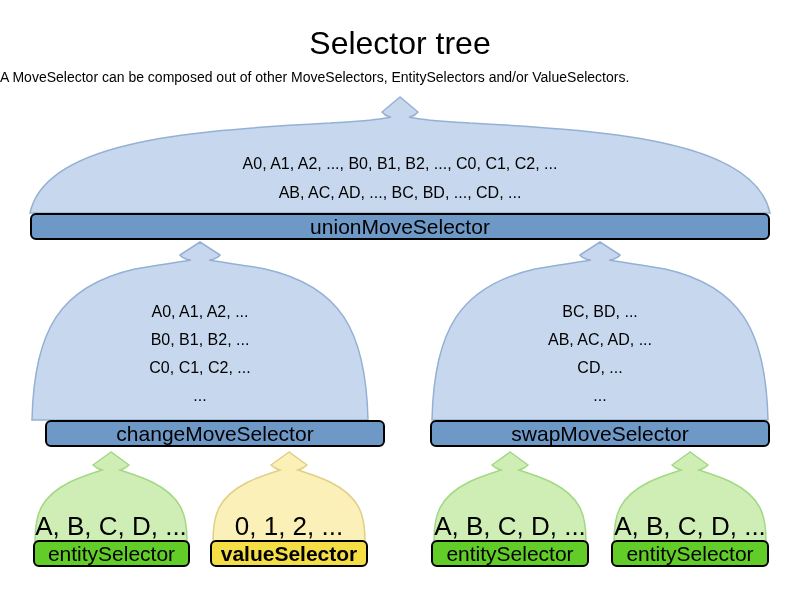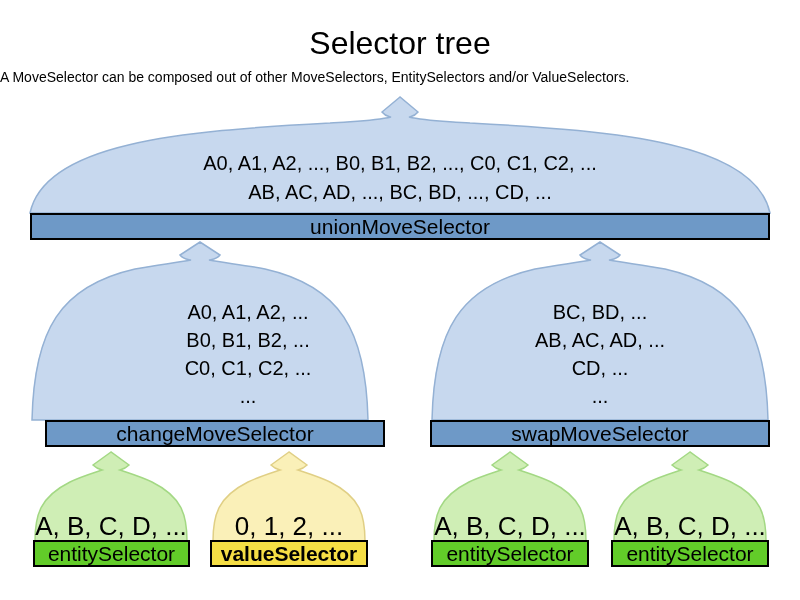--- a/index.html
+++ b/index.html
@@ -21,39 +21,39 @@
   }
 
   .shapes { position: absolute; left: 0; top: 0; }
   .f-blue   { fill: var(--funnel-blue,  #c7d8ee); stroke: var(--funnel-blue-border,  #94b1d4); stroke-width: 1.5; }
   .f-green  { fill: var(--funnel-green, #cfeeb5); stroke: var(--funnel-green-border, #a3d884); stroke-width: 1.5; }
   .f-yellow { fill: var(--funnel-yellow,#faf0b8); stroke: var(--funnel-yellow-border,#e0cf85); stroke-width: 1.5; }
 
   .bar {
     position: absolute; height: 27px; box-sizing: border-box;
     border: 2px solid var(--bar-border, #000);
-    border-radius: 0;
+    border-radius: 6px;
     display: flex; align-items: center; justify-content: center;
     font-size: 21px; white-space: nowrap;
   }
   .bar-blue   { background: var(--bar-blue,  #6e99c7); }
   .bar-green  { background: var(--bar-green, #62cc29); }
   .bar-yellow { background: var(--bar-yellow,#f5de45); font-weight: bold; }
 
   .bar-union  { left: 30px;  top: 213px; width: 740px; }
   .bar-change { left: 30px;  top: 420px; width: 340px; margin-left: 15px; }
   .bar-swap   { left: 430px; top: 420px; width: 340px; }
   .bar-leaf0  { left: 33px;  top: 540px; width: 157px; }
   .bar-leaf1  { left: 210px; top: 540px; width: 158px; }
   .bar-leaf2  { left: 431px; top: 540px; width: 158px; }
   .bar-leaf3  { left: 611px; top: 540px; width: 158px; }
 
-  .funnel-text { position: absolute; text-align: center; font-size: 20px; line-height: 28px; white-space: nowrap; }
+  .funnel-text { position: absolute; text-align: center; font-size: 16px; line-height: 28px; white-space: nowrap; }
   .union-text  { left: 0; top: 149px; width: 800px; line-height: 29px; }
-  .change-text { left: 0; top: 298px; width: 400px; margin-left: 48px; }
+  .change-text { left: 0; top: 298px; width: 400px; }
   .swap-text   { left: 400px; top: 298px; width: 400px; }
   .leaf-text   { position: absolute; top: 512px; width: 200px; text-align: center; font-size: 26px; line-height: 28px; white-space: nowrap; }
   .leaf-text0 { left: 11px; }
   .leaf-text1 { left: 189px; }
   .leaf-text2 { left: 410px; }
   .leaf-text3 { left: 590px; }
 </style>
 </head>
 <body>
 

